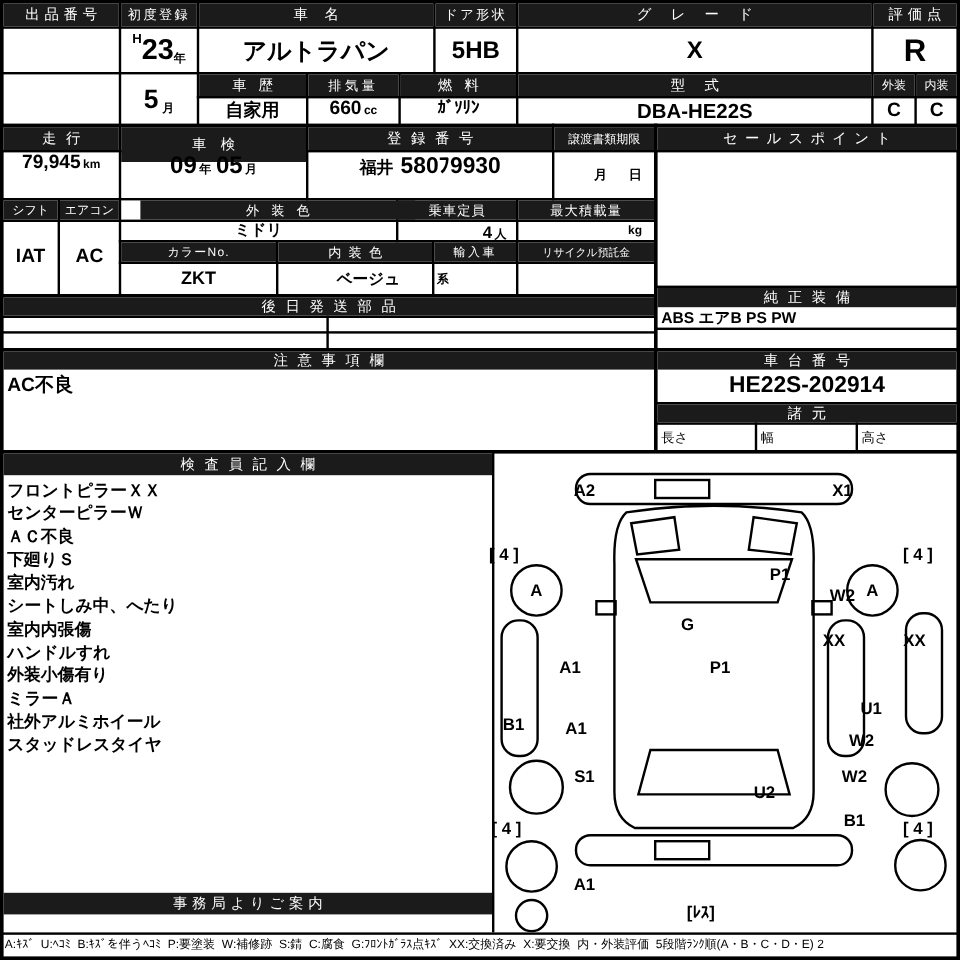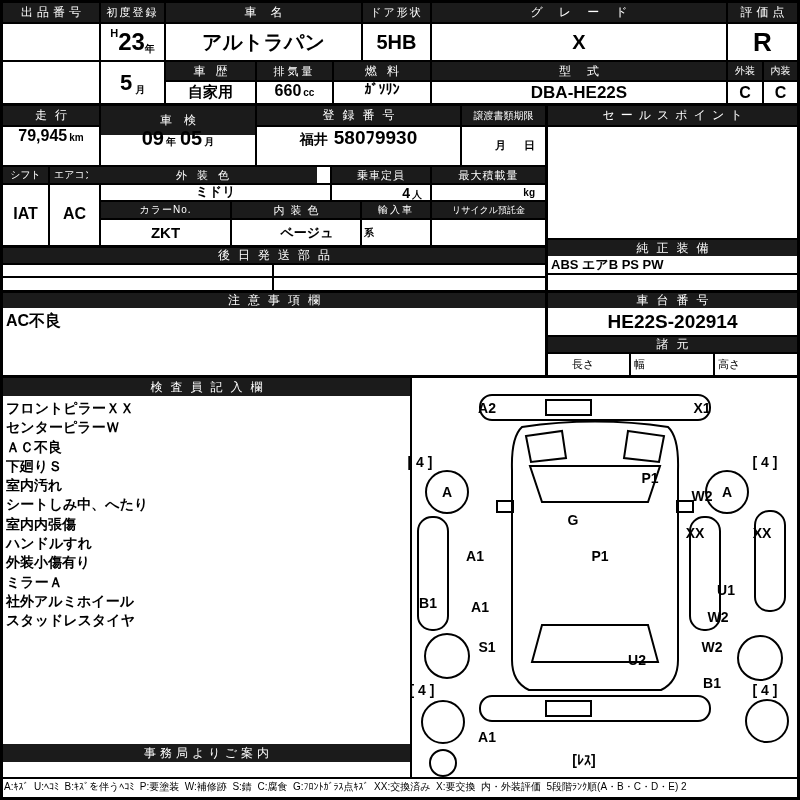--- a/index.html
+++ b/index.html
@@ -128,21 +128,21 @@
     <span style="font-size:14px;margin-right:6px;">福井</span>
     <span style="font-size:19px;">580ﾌ9930</span>
   </div>
   <div class="val right" style="left:462px;top:127px;width:83px;height:36px;padding-right:10px;font-size:11px;">
     <span>月</span>
     <span style="margin-left:18px;">日</span>
   </div>
 
   <div class="hdr" style="left:3px;top:167px;width:45px;height:16px;font-size:10px;">シフト</div>
   <div class="hdr" style="left:50px;top:167px;width:49px;height:16px;font-size:10px;">エアコン</div>
-  <div class="hdr" style="left:88px;top:167px;width:229px;height:16px;font-size:11px;letter-spacing:10px;text-indent:10px;">外装色</div>
+  <div class="hdr" style="left:117px;top:167px;width:229px;height:16px;font-size:11px;letter-spacing:10px;text-indent:10px;">外装色</div>
   <div class="hdr" style="left:332px;top:167px;width:98px;height:16px;font-size:11px;letter-spacing:1px;">乗車定員</div>
   <div class="hdr" style="left:432px;top:167px;width:113px;height:16px;font-size:11px;letter-spacing:1px;">最大積載量</div>
 
   <div class="val" style="left:3px;top:185px;width:45px;height:58px;font-size:16px;">IAT</div>
   <div class="val" style="left:50px;top:185px;width:49px;height:58px;font-size:16px;">AC</div>
   <div class="val" style="left:101px;top:185px;width:229px;height:14px;font-size:13px;">ミドリ</div>
   <div class="val right bl" style="left:332px;top:185px;width:98px;height:14px;padding-right:8px;">
     <span style="font-size:14px;">4</span>
     <span class="unit">人</span>
   </div>
@@ -162,21 +162,21 @@
   <div class="hdr" style="left:3px;top:248px;width:542px;height:15px;letter-spacing:8px;text-indent:8px;">後日発送部品</div>
 
   <div class="hdr" style="left:3px;top:293px;width:542px;height:15px;letter-spacing:8px;text-indent:8px;">注意事項欄</div>
   <div class="val left" style="left:6px;top:310px;width:300px;height:22px;font-size:16px;">AC不良</div>
 
   <div class="hdr" style="left:548px;top:240px;width:249px;height:16px;letter-spacing:8px;text-indent:8px;">純正装備</div>
   <div class="val left" style="left:551px;top:258px;width:244px;height:14px;font-size:13px;">ABS エアB PS PW</div>
   <div class="hdr" style="left:548px;top:293px;width:249px;height:15px;letter-spacing:8px;text-indent:8px;">車台番号</div>
   <div class="val" style="left:548px;top:310px;width:249px;height:24px;font-size:19px;">HE22S-202914</div>
   <div class="hdr" style="left:548px;top:337px;width:249px;height:15px;letter-spacing:8px;text-indent:8px;">諸元</div>
-  <div class="val left" style="left:572px;top:354px;width:76px;height:21px;font-size:11px;font-weight:normal;">長さ</div>
+  <div class="val left" style="left:551px;top:354px;width:76px;height:21px;font-size:11px;font-weight:normal;">長さ</div>
   <div class="val left" style="left:634px;top:354px;width:76px;height:21px;font-size:11px;font-weight:normal;">幅</div>
   <div class="val left" style="left:718px;top:354px;width:76px;height:21px;font-size:11px;font-weight:normal;">高さ</div>
 
   <div class="hdr" style="left:3px;top:378px;width:407px;height:18px;letter-spacing:8px;text-indent:8px;">検査員記入欄</div>
   <div id="notes-list">
       <div class="note-line">フロントピラーＸＸ</div>
       <div class="note-line">センターピラーＷ</div>
       <div class="note-line">ＡＣ不良</div>
       <div class="note-line">下廻りＳ</div>
       <div class="note-line">室内汚れ</div>

